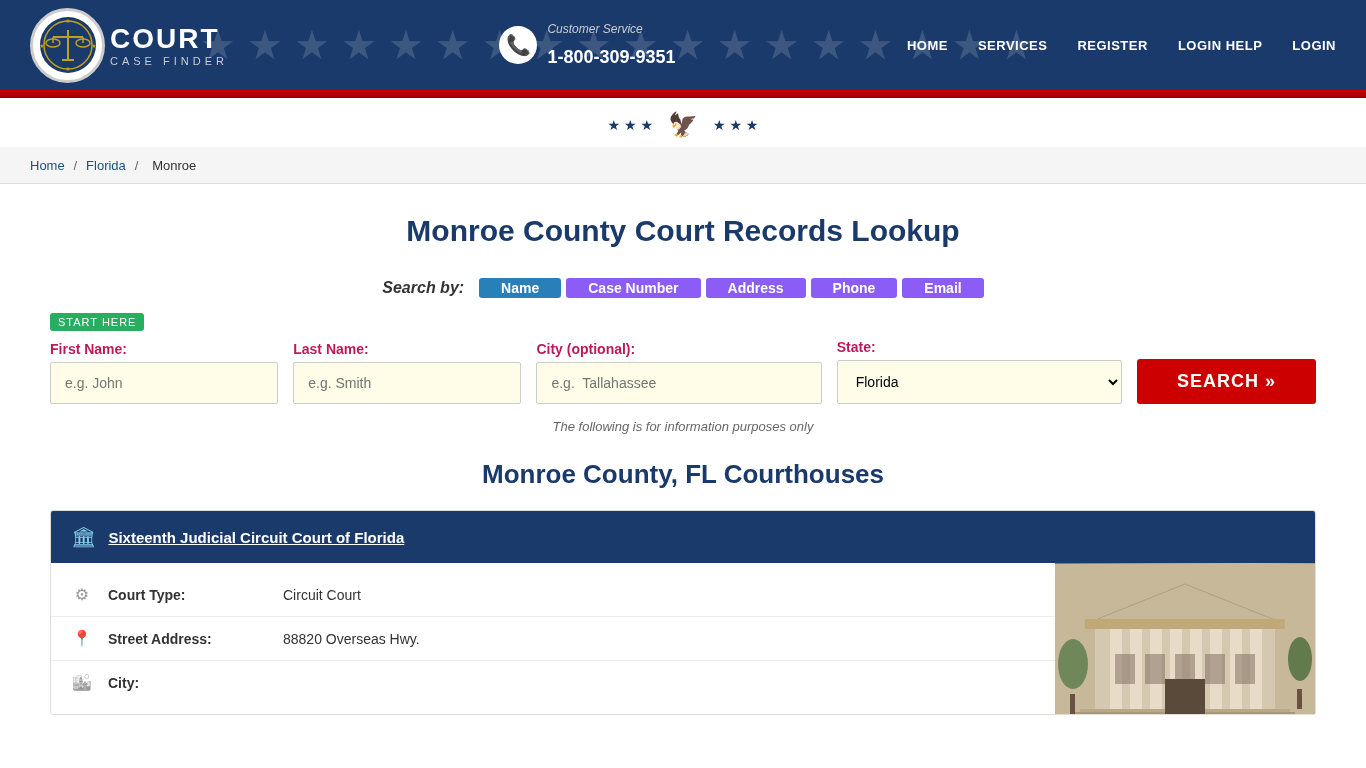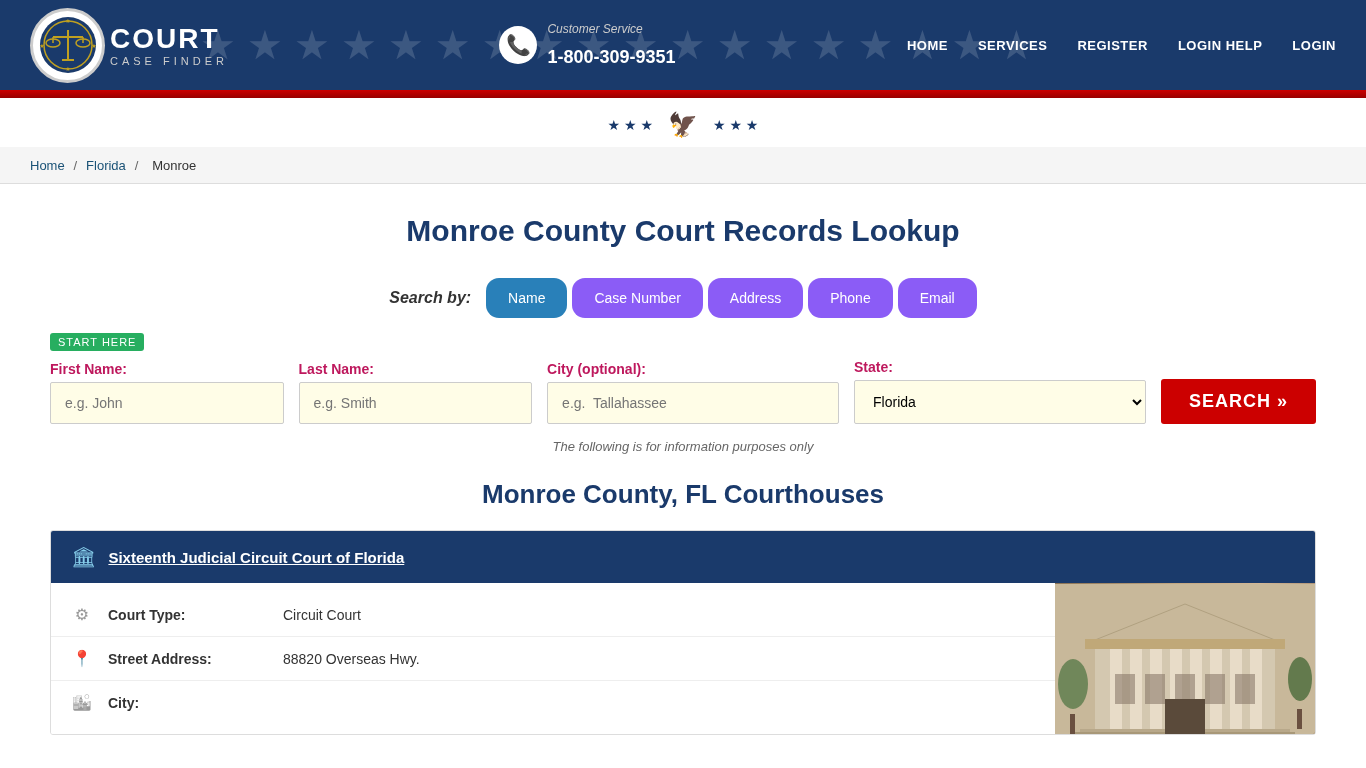--- a/index.html
+++ b/index.html
@@ -169,26 +169,26 @@
       margin-bottom: 15px;
     }
     .search-by-label {
       font-weight: bold;
       font-style: italic;
       font-size: 16px;
       color: #333;
       margin-right: 10px;
     }
     .search-tab {
-      padding: 12px 22px;
+      padding: 2px 22px;
       font-size: 14px;
-      font-weight: normal;
+      font-weight: bold;
       border: none;
       cursor: pointer;
-      border-radius: 13px;
+      border-radius: 3px;
     }
     .search-tab-active {
       background: #2980b9;
       color: #fff;
     }
     .search-tab-inactive {
       background: #8b5cf6;
       color: #fff;
     }
 
@@ -240,21 +240,21 @@
       border-radius: 2px;
       width: 100%;
       cursor: pointer;
       outline: none;
     }
     .search-btn {
       background: #cc0000;
       color: #fff;
       font-size: 18px;
       font-weight: bold;
-      padding: 12px 28px;
+      padding: 12px 40px;
       border: none;
       cursor: pointer;
       border-radius: 3px;
       white-space: nowrap;
       letter-spacing: 1px;
     }
 
     .info-note {
       text-align: center;
       font-style: italic;

